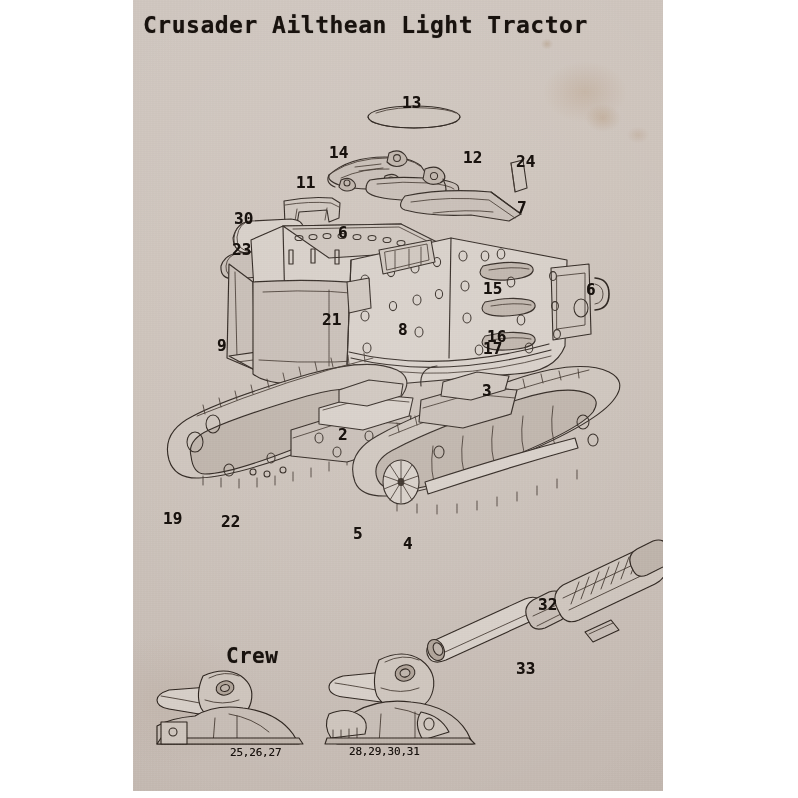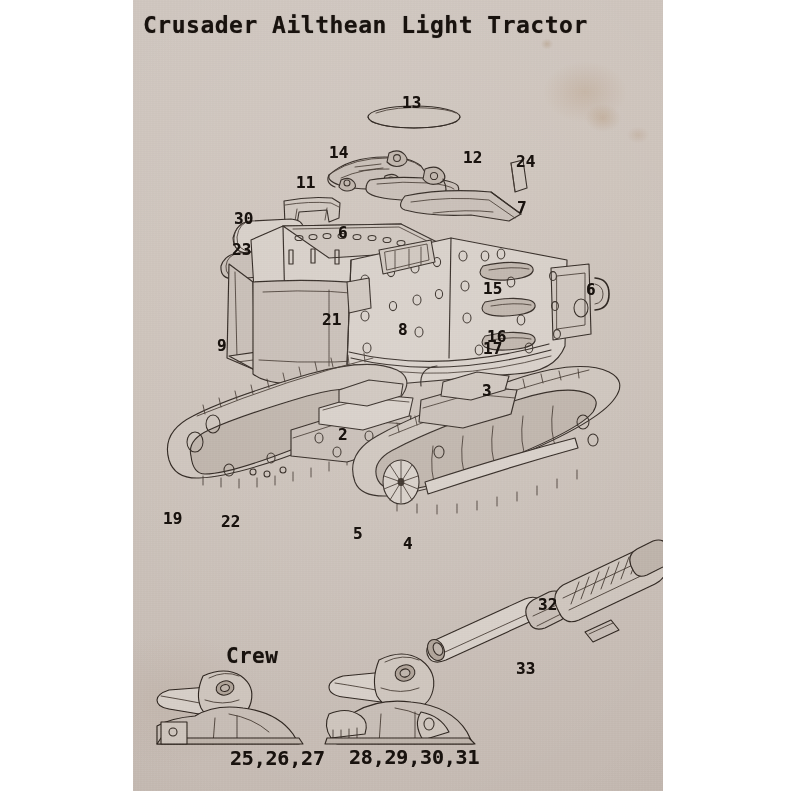--- a/index.html
+++ b/index.html
@@ -29,21 +29,21 @@
 
   .tx{position:absolute;color:#18120e;white-space:nowrap;
       font-family:"DejaVu Sans Mono","Liberation Mono",monospace;}
 
   .title{font-size:23px;font-weight:700;letter-spacing:.5px;
          text-shadow:0 0 .8px rgba(20,14,10,.55);}
   .sub{font-size:21px;font-weight:700;letter-spacing:.4px;
        text-shadow:0 0 .7px rgba(20,14,10,.5);}
   .num{font-size:16px;font-weight:700;
        text-shadow:0 0 .6px rgba(20,14,10,.5);}
-  .cap{font-size:20px;font-weight:700;letter-spacing:-.2px;
+  .cap{font-size:11px;font-weight:400;letter-spacing:-.2px;
        text-shadow:0 0 .6px rgba(20,14,10,.5);}
 
   svg.art{position:absolute;left:0;top:0;overflow:visible;}
   .ln{fill:none;stroke:#2a211b;stroke-width:1.15;stroke-linecap:round;stroke-linejoin:round;}
   .ln2{fill:none;stroke:#3a2e26;stroke-width:.85;stroke-linecap:round;stroke-linejoin:round;}
   .lnth{fill:none;stroke:#241c16;stroke-width:1.6;stroke-linecap:round;stroke-linejoin:round;}
   .fl{fill:#c6bcb4;stroke:#2a211b;stroke-width:1.15;stroke-linejoin:round;}
   .fl2{fill:#cdc4bc;stroke:#2a211b;stroke-width:1.1;stroke-linejoin:round;}
   .fl3{fill:#bdb2a9;stroke:#2a211b;stroke-width:1.1;stroke-linejoin:round;}
   .flL{fill:#d6cec7;stroke:#2a211b;stroke-width:1.1;stroke-linejoin:round;}

